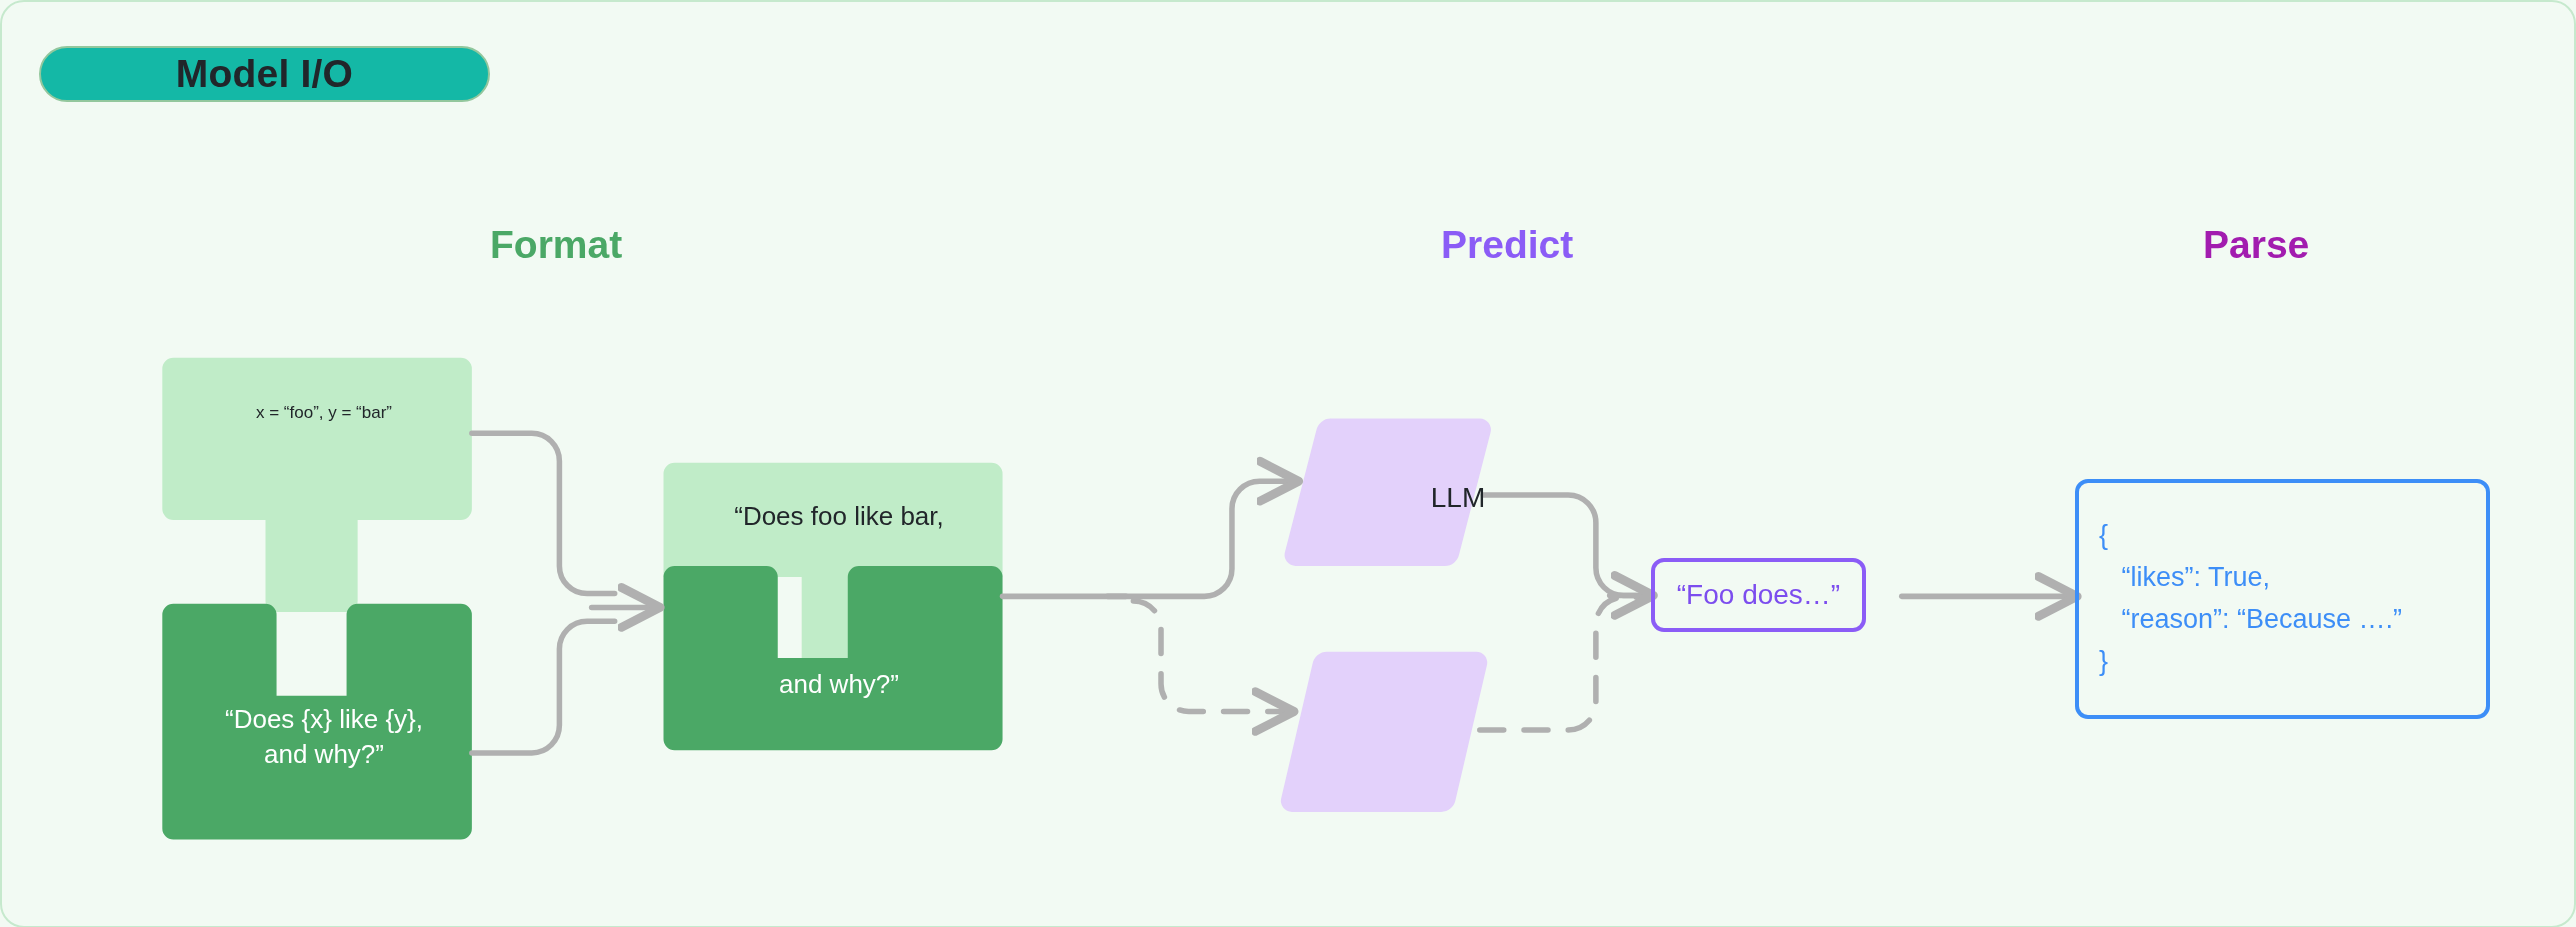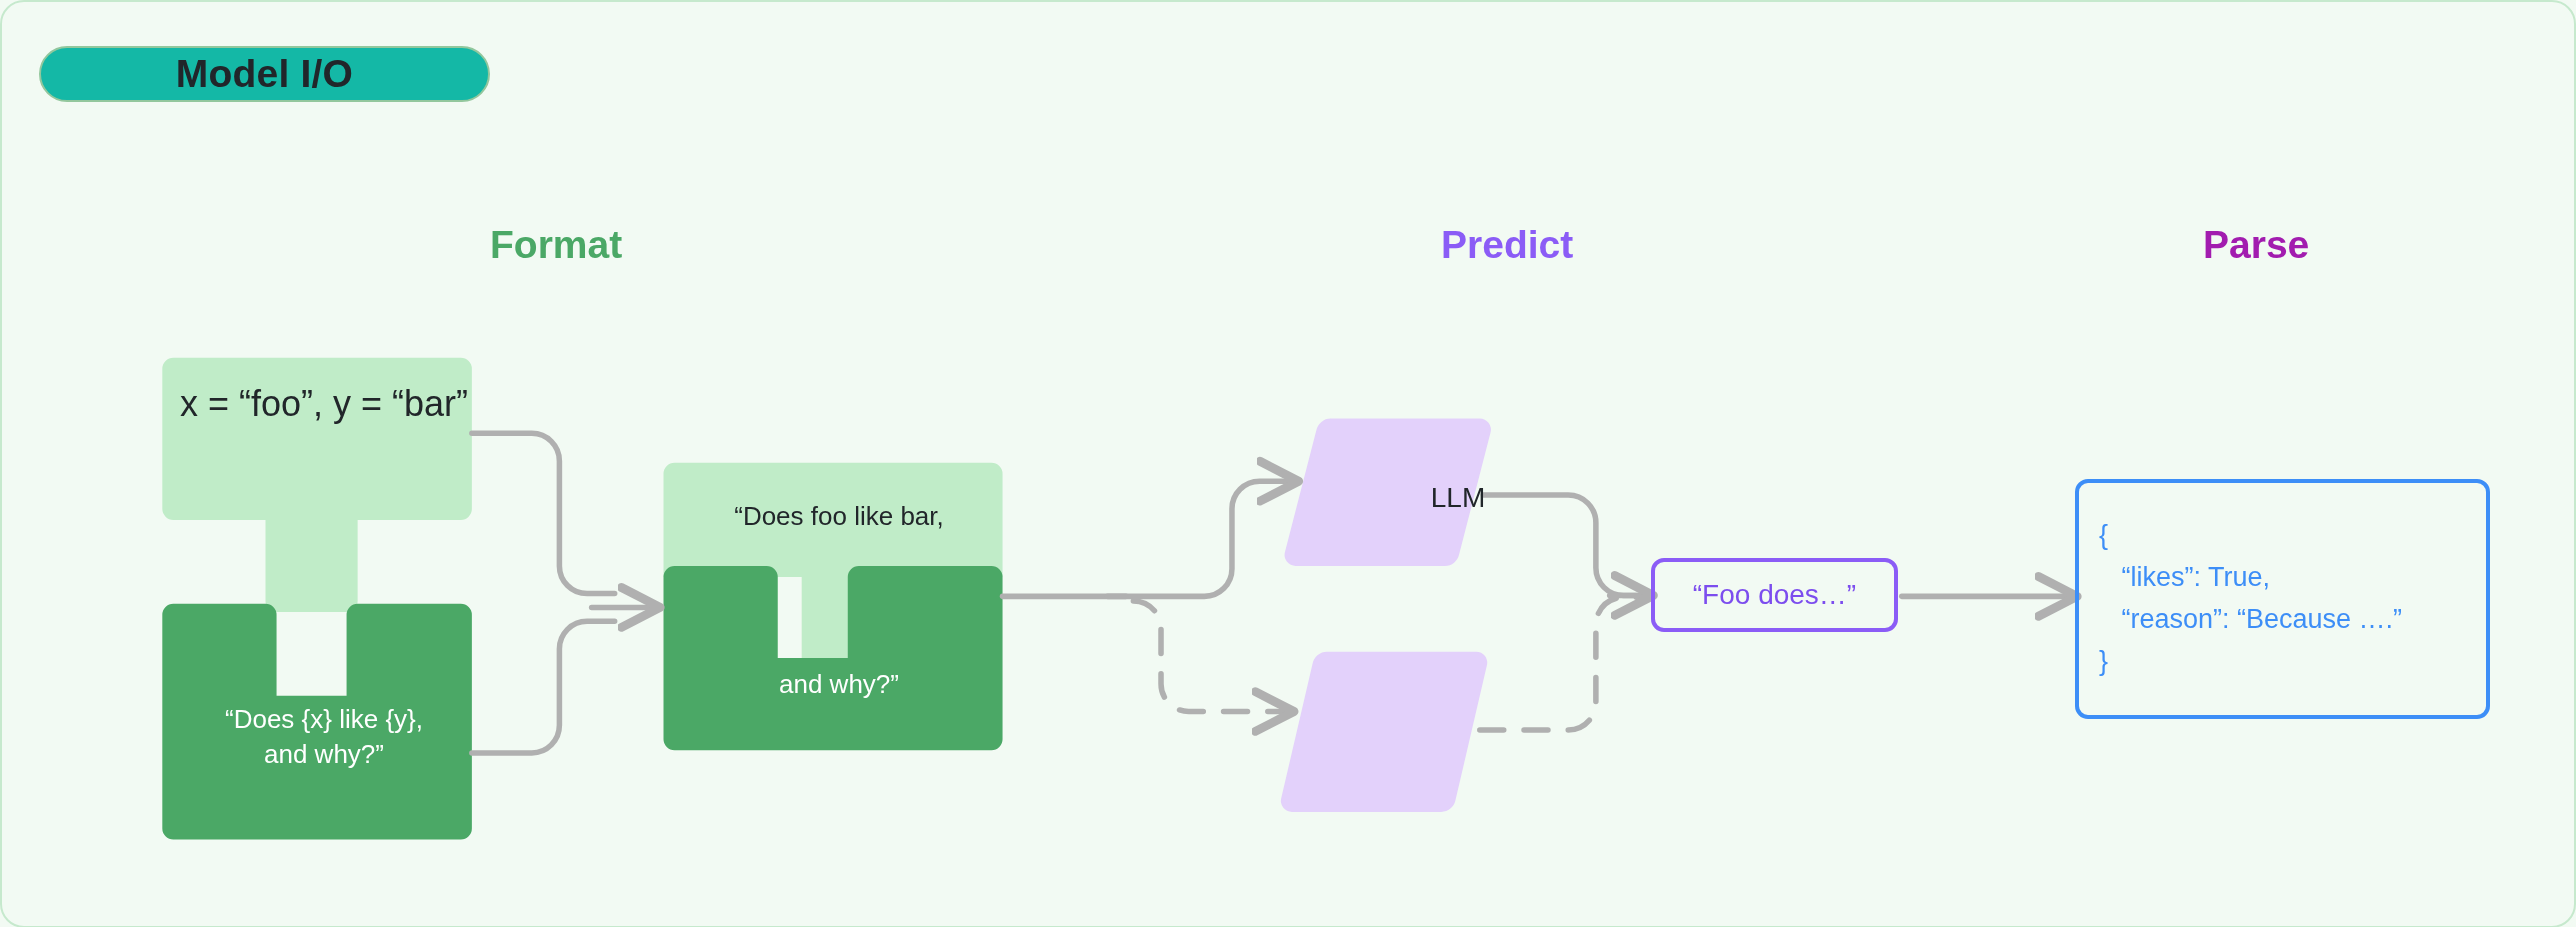--- a/index.html
+++ b/index.html
@@ -49,32 +49,32 @@
   
   .shape-text{
     position:absolute;
     display:flex;align-items:center;justify-content:center;
     text-align:center;line-height:1.35;
     pointer-events:none;
   }
   .t-dark{color:#21262a;}
   .t-white{color:#ffffff;}
 
-  #txt-vars{left:158px;top:375px;width:328px;height:55px;font-size:36px;}
+  #txt-vars{left:158px;top:384px;width:328px;height:55px;font-size:17px;}
   #txt-tmpl{left:158px;top:691px;width:328px;height:88px;font-size:26px;}
   #txt-mid-top{left:673px;top:494px;width:328px;height:42px;font-size:26px;}
   #txt-mid-bot{left:673px;top:662px;width:328px;height:42px;font-size:26px;}
 
   #txt-llm{left:1364px;top:468px;width:184px;height:55px;font-size:28px;}
   #txt-chat{left:1299px;top:663px;width:184px;height:88px;font-size:28px;}
 
   
   #pred-box{
     position:absolute;left:1649px;top:556px;
-    width:247px;height:74px;
+    width:215px;height:74px;
     border:4.6px solid #8b5cf6;border-radius:13px;
     background:transparent;box-sizing:border-box;
     display:flex;align-items:center;justify-content:center;
   }
   #pred-box .pred-label{font-size:28px;color:#7c4dee;white-space:nowrap;}
 
   
   #json-box{
     position:absolute;left:2073px;top:477px;
     width:415px;height:240px;

